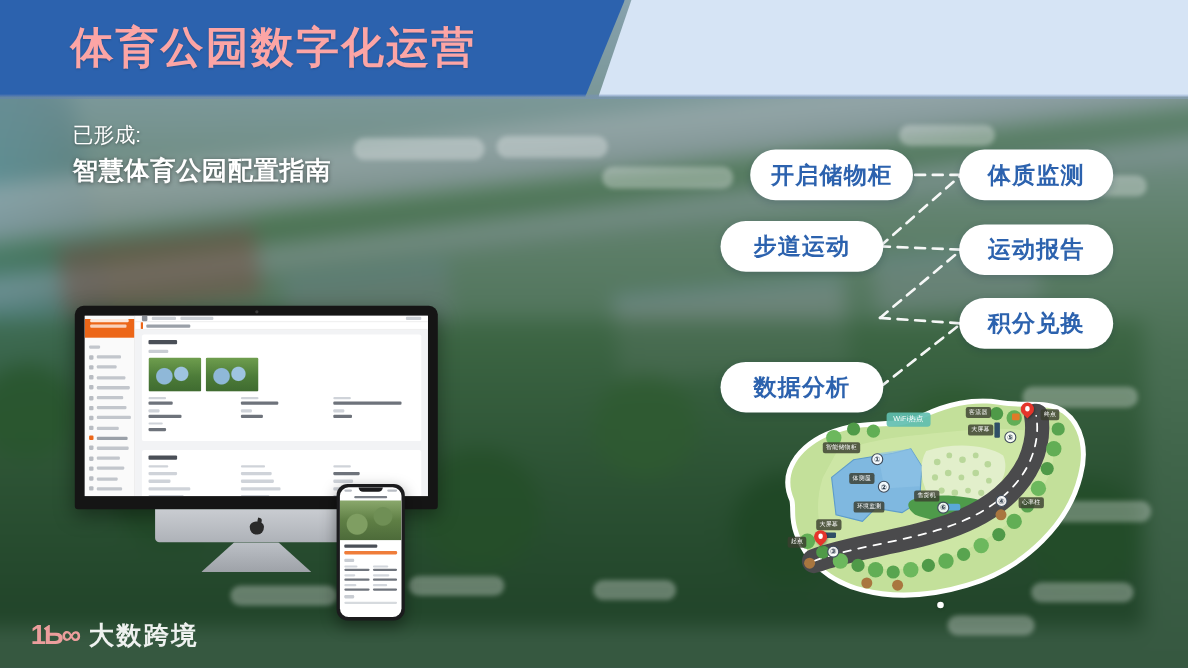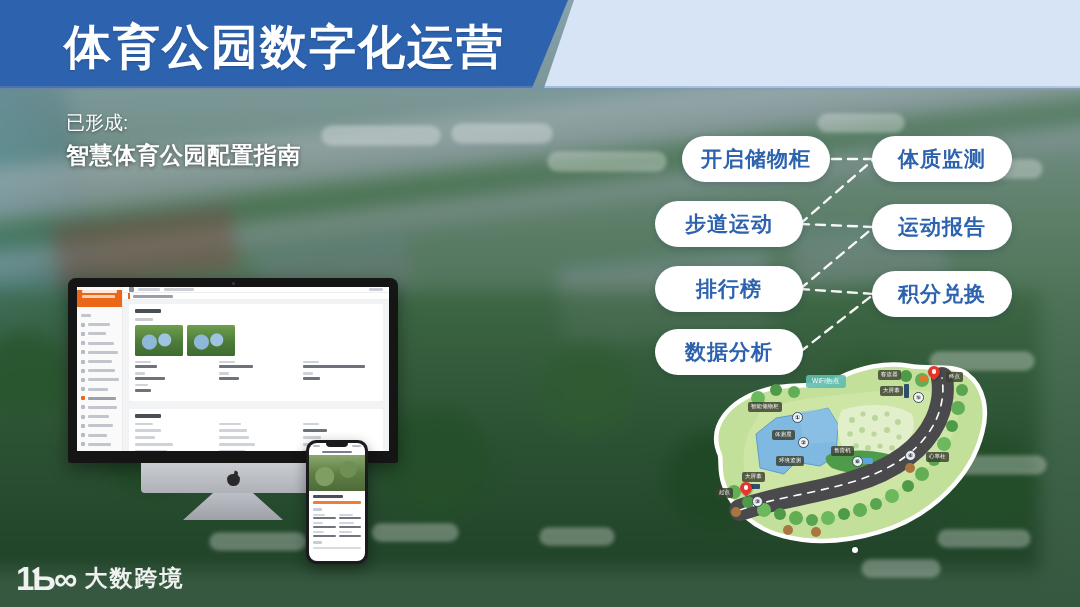--- a/index.html
+++ b/index.html
@@ -82,21 +82,21 @@
     background:#2c62ae;
     clip-path:polygon(0 0, 568px 0, 532px 88px, 0 88px);
   }
   .header-light {
     position:absolute; left:544px; top:0; width:536px; height:88px;
     background:#d6e4f5;
     clip-path:polygon(30px 0, 536px 0, 536px 88px, 0 88px);
   }
   .header-title {
     position:absolute; left:64px; top:16px;
-    color:#ffffff; font-size:47px; font-weight:bold; letter-spacing:2px;
+    color:#fca5a5; font-size:39px; font-weight:bold; letter-spacing:2px;
     text-shadow:0 1px 2px rgba(0,0,0,.18);
     white-space:nowrap;
   }
   .header-rule {
     position:absolute; left:0; top:86px; width:1080px; height:4px;
     background:linear-gradient(to right, rgba(100,130,175,.55), rgba(140,165,200,.45));
   }
 
   
   .lead { position:absolute; left:66px; top:110px; z-index:20; }
@@ -242,21 +242,21 @@
     background:#e5352b; border-radius:50% 50% 50% 0; transform:rotate(-45deg);
     box-shadow:0 1px 2px rgba(0,0,0,.35);
   }
   .pin::after {
     content:""; position:absolute; left:3.6px; top:3.4px; width:4.8px; height:4.8px;
     background:#fff; border-radius:50%;
   }
 
   
   .watermark { position:absolute; left:16px; top:562px; z-index:40; display:flex; align-items:center; gap:9px; opacity:.92; }
-  .wm-mark { font-size:33px; color:#ffffff; font-weight:bold; letter-spacing:-2px; line-height:1; }
+  .wm-mark { font-size:25px; color:#fca5a5; font-weight:bold; letter-spacing:-2px; line-height:1;margin-left:12px; }
   .wm-text { font-size:23px; color:#ffffff; font-weight:bold; letter-spacing:2px; }
 </style>
 </head>
 <body>
 
 <div id="stage">
 
   <div class="bg-photo">
     <div class="bg-layer bg-blur">
       <div class="bg-layer bg-base"></div>
@@ -308,23 +308,20 @@
       <line x1="800" y1="352" x2="874" y2="294"></line>
     </g>
   </svg>
 
   <div class="pills">
     <div class="pill wide" style="left:682px;top:136px;">
       <span>开启储物柜</span>
     </div>
     <div class="pill wide" style="left:655px;top:201px;">
       <span>步道运动</span>
-    </div>
-    <div class="pill wide" style="left:655px;top:266px;">
-      <span>排行榜</span>
     </div>
     <div class="pill wide" style="left:655px;top:329px;">
       <span>数据分析</span>
     </div>
 
     <div class="pill wide2" style="left:872px;top:136px;">
       <span>体质监测</span>
     </div>
     <div class="pill wide2" style="left:872px;top:204px;">
       <span>运动报告</span>

